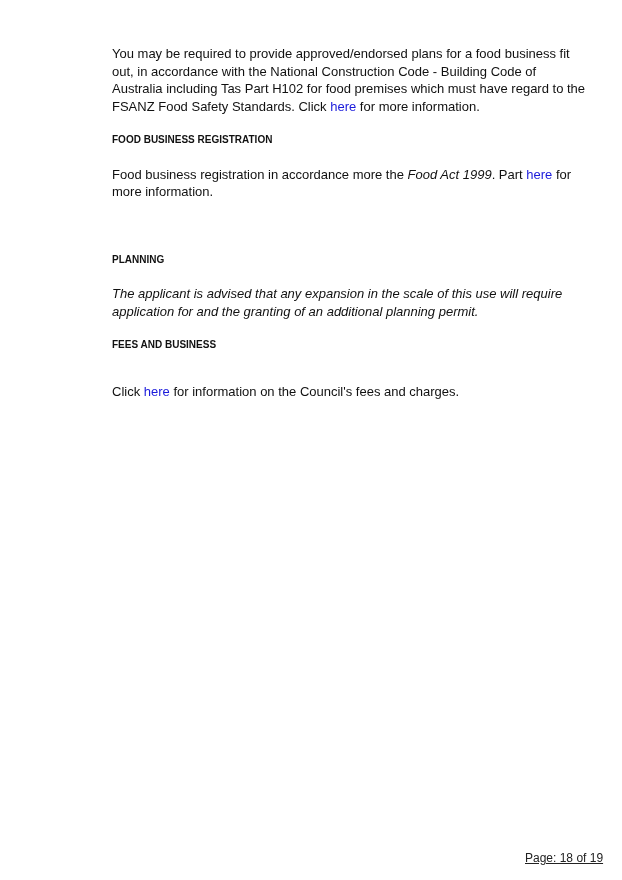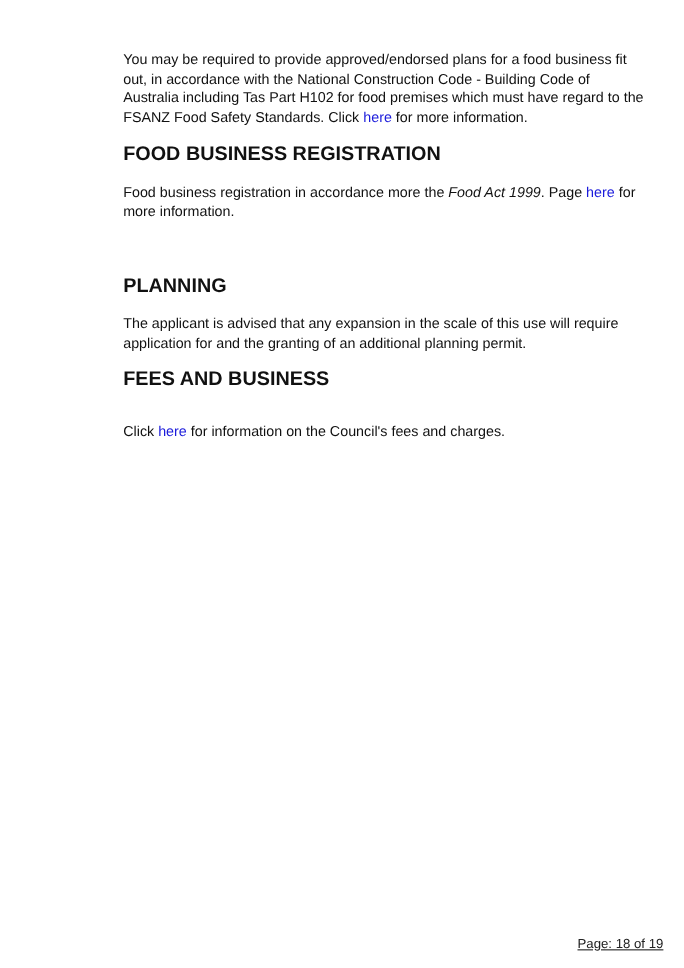--- a/index.html
+++ b/index.html
@@ -1,39 +1,39 @@
 <!DOCTYPE html>
 <html><head>
 <meta charset="utf-8">
 <style>
   html, body { margin: 0; padding: 0; background: #ffffff; }
   body { width: 622px; height: 880px; position: relative; overflow: hidden;
          font-family: "Liberation Sans", sans-serif; color: #111111; }
   .page { position: absolute; left: 0; top: 0; width: 622px; height: 880px; background: #ffffff; }
   .content { position: absolute; left: 112px; top: 45px; width: 475px; }
   .para { font-size: 13px; line-height: 17.5px; margin: 0; }
-  .heading { font-size: 18px; font-weight: bold; line-height: 17.5px; margin: 0; }
+  .heading { font-size: 10px; font-weight: bold; line-height: 17.5px; margin: 0; }
   a.link { color: #1a1adb; text-decoration: none; }
   .footer { position: absolute; left: 525px; top: 851px; font-size: 12px; color: #222; text-decoration: underline; }
 </style>
 </head>
 <body>
 
 <div class="page">
   <div class="content">
 
     <p class="para" style="margin-top:0;"><span>You may be required to provide approved/endorsed plans for a food business fit out, in accordance with the National Construction Code - Building Code of Australia including Tas Part H102 for food premises which must have regard to the FSANZ Food Safety Standards. Click </span><a class="link" href="#">here</a><span> for more information.</span></p>
 
     <p class="heading" style="margin-top:16px;">FOOD BUSINESS REGISTRATION</p>
 
-    <p class="para" style="margin-top:17px;"><span>Food business registration in accordance more the </span><i>Food Act 1999</i><span>. Page </span><a class="link" href="#">here</a><span> for more information.</span></p>
+    <p class="para" style="margin-top:17px;"><span>Food business registration in accordance more the </span><i>Food Act 1999</i><span>. Part </span><a class="link" href="#">here</a><span> for more information.</span></p>
 
     <p class="heading" style="margin-top:50px;">PLANNING</p>
 
-    <p class="para" style="margin-top:17px;">The applicant is advised that any expansion in the scale of this use will require application for and the granting of an additional planning permit.</p>
+    <p class="para" style="margin-top:17px;font-style:italic;">The applicant is advised that any expansion in the scale of this use will require application for and the granting of an additional planning permit.</p>
 
     <p class="heading" style="margin-top:16px;">FEES AND BUSINESS</p>
 
     <p class="para" style="margin-top:29px;"><span>Click </span><a class="link" href="#">here</a><span> for information on the Council's fees and charges.</span></p>
 
   </div>
 
   <div class="footer">Page: 18 of 19</div>
 </div>
 

